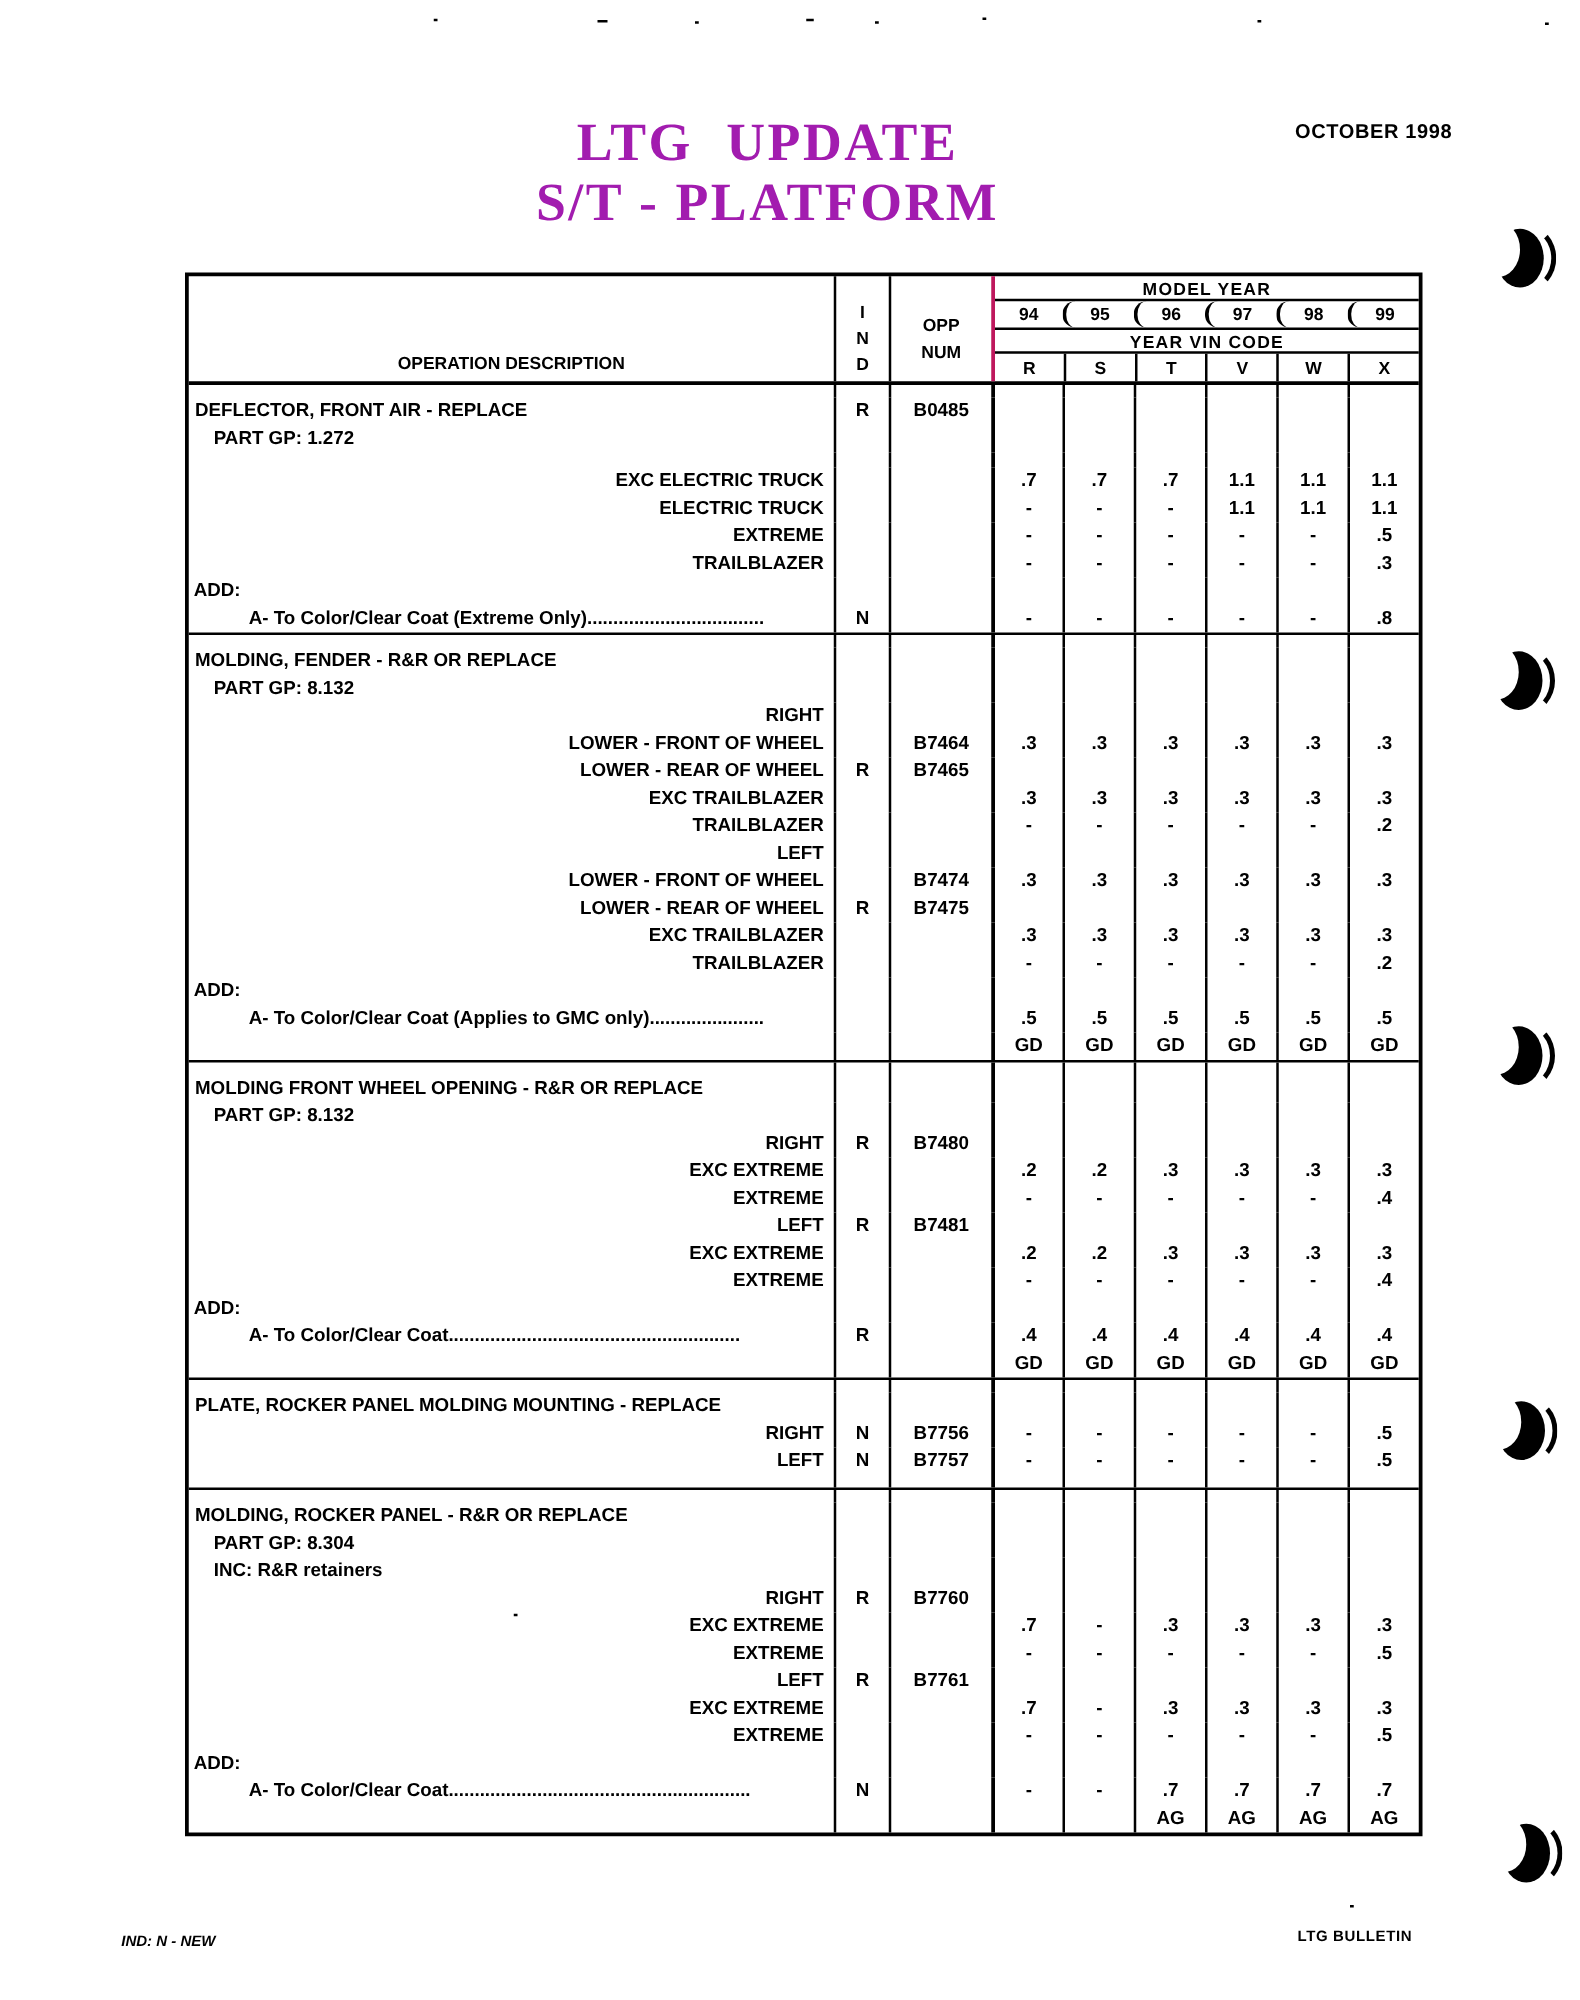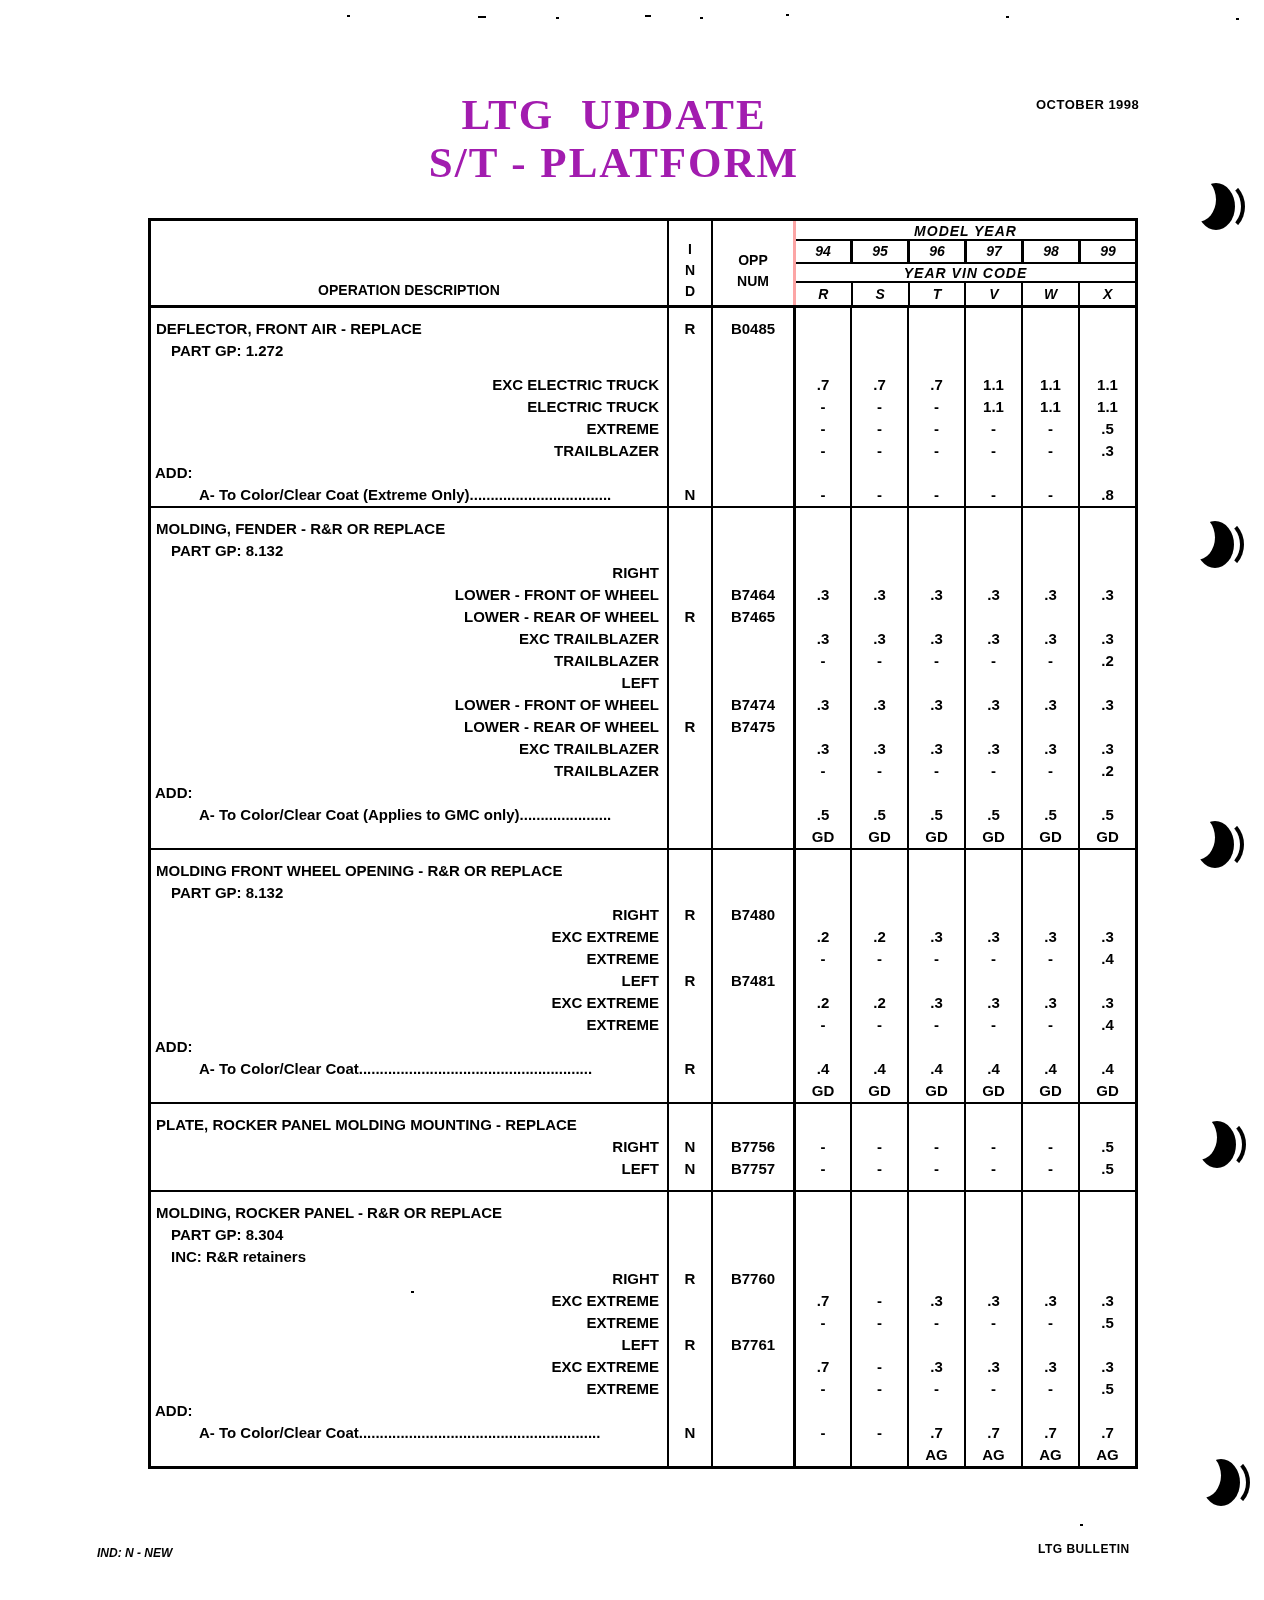--- a/index.html
+++ b/index.html
@@ -1,37 +1,37 @@
 <!DOCTYPE html>
 <html><head>
 <meta charset="utf-8">
 <style>
   * { box-sizing: border-box; margin: 0; padding: 0; }
   html, body { width: 1264px; height: 1600px; background: #ffffff; overflow: hidden; }
   body { position: relative; font-family: "Liberation Sans", sans-serif; color: #000; }
 
   
-  .doc-date { position: absolute; left: 1036px; top: 97px; font-size: 13px; font-weight: bold; letter-spacing: 0.5px; }
+  .doc-date { position: absolute; left: 1036px; top: 97px; font-size: 16px; font-weight: bold; letter-spacing: 0.5px; }
   .doc-title1, .doc-title2 {
     position: absolute; left: 0; width: 1228px; text-align: center;
     font-family: "Liberation Serif", serif; font-weight: bold; color:#a21caf;
   }
   .doc-title1 { top: 90px; font-size: 43px; letter-spacing: 2px; word-spacing: 14px; }
   .doc-title2 { top: 138px; font-size: 43px; letter-spacing: 2px; }
 
   
   .tbl { position: absolute; left: 148px; top: 218px; width: 990px; border: 3px solid #000; }
   .hdr { display: flex; height: 87px; border-bottom: 3px solid #000; font-weight: bold; }
   .hdr-desc { width: 516px; display: flex; align-items: flex-end; justify-content: center; padding-bottom: 7px; font-size: 14px; }
   .hdr-ind  { width: 44px; border-left: 2px solid #000; display: flex; flex-direction: column; justify-content: flex-end; align-items: center; font-size: 14px; line-height: 21px; padding-bottom: 3px; }
   .hdr-opp  { width: 82px; border-left: 2px solid #000; text-align: center; font-size: 14px; line-height: 21px; padding-top: 29px; }
-  .hdr-years{ width: 342px; border-left: 3px solid #fca5a5; display: flex; flex-direction: column; font-size: 14px; font-style: italic; }
+  .hdr-years{ width: 342px; border-left: 3px solid #be185d; display: flex; flex-direction: column; font-size: 14px; }
   .hy-label { height: 20px; line-height: 20px; text-align: center; border-bottom: 2px solid #000; letter-spacing: 1px; }
   .hy-cells { height: 23px; display: flex; border-bottom: 2px solid #000; }
-  .hy-cells.years > div { border-left: 3px solid #000; }
+  .hy-cells.years > div { border-left: 3px solid #000; border-radius: 10px; }
   .hy-cells > div { flex: 1; text-align: center; line-height: 21px; }
   .hy-cells > div:first-child { border-left: none; }
   .hy-vin   { height: 19px; line-height: 18px; text-align: center; border-bottom: 2px solid #000; letter-spacing: 1px; }
   .hy-codes { flex: 1; display: flex; }
   .hy-codes > div { flex: 1; text-align: center; line-height: 22px; border-left: 2px solid #000; }
   .hy-codes > div:first-child { border-left: none; }
 
   .section { border-bottom: 2px solid #000; }
   .section:last-child { border-bottom: none; }
   .row { display: flex; height: 22px; }

